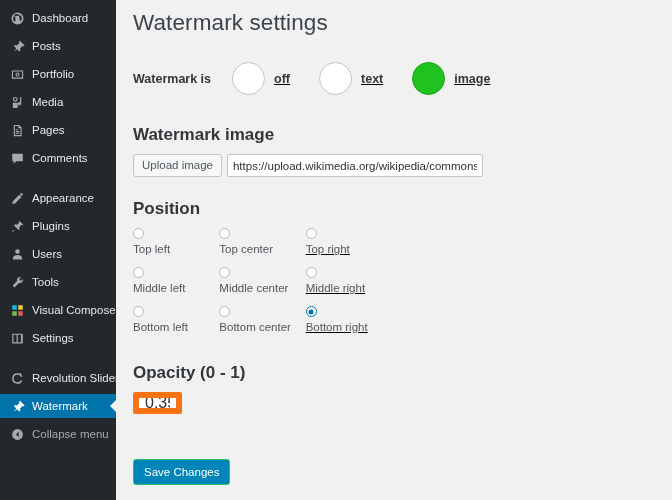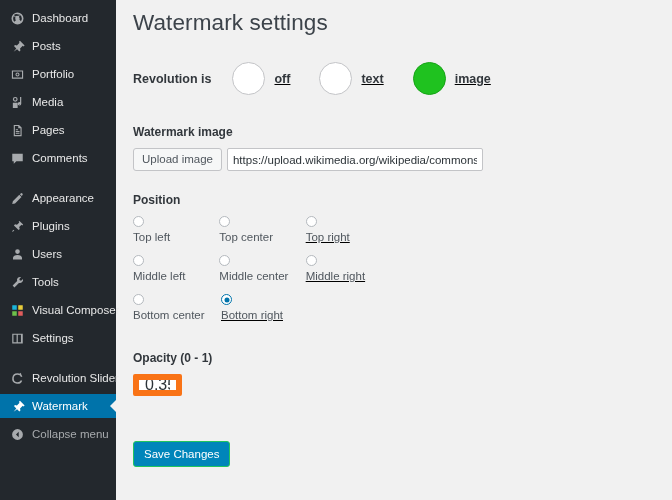--- a/index.html
+++ b/index.html
@@ -128,21 +128,21 @@
     border: 1px solid #17a417;
   }
   .toggle-label {
     font-size: 12.5px;
     font-weight: bold;
     color: #32373c;
     margin-left: 9px;
   }
 
   .section-label {
-    font-size: 12px;
+    font-size: 17px;
     font-weight: bold;
     color: #32373c;
     margin-bottom: 9px;
   }
 
   .upload-row {
     display: flex;
     align-items: stretch;
     margin-bottom: 22px;
   }
@@ -393,21 +393,21 @@
       <span class="mi-label">Collapse menu</span>
     </div>
 
   </nav>
 
   <main class="content">
 
     <h1 class="page-title">Watermark settings</h1>
 
     <div class="wm-row">
-      <span class="wm-row-label">Revolution is</span>
+      <span class="wm-row-label">Watermark is</span>
 
       <span class="toggle-group">
         <span class="big-circle"></span>
         <span class="toggle-label">off</span>
       </span>
 
       <span class="toggle-group">
         <span class="big-circle"></span>
         <span class="toggle-label">text</span>
       </span>
@@ -453,20 +453,24 @@
         </div>
         <div class="pos-cell">
           <div class="radio"></div>
           <div class="pos-label">Middle right</div>
         </div>
       </div>
 
       <div class="pos-row">
         <div class="pos-cell">
           <div class="radio"></div>
+          <div class="pos-label">Bottom left</div>
+        </div>
+        <div class="pos-cell">
+          <div class="radio"></div>
           <div class="pos-label">Bottom center</div>
         </div>
         <div class="pos-cell">
           <div class="radio checked"></div>
           <div class="pos-label">Bottom right</div>
         </div>
       </div>
 
     </div>
 

